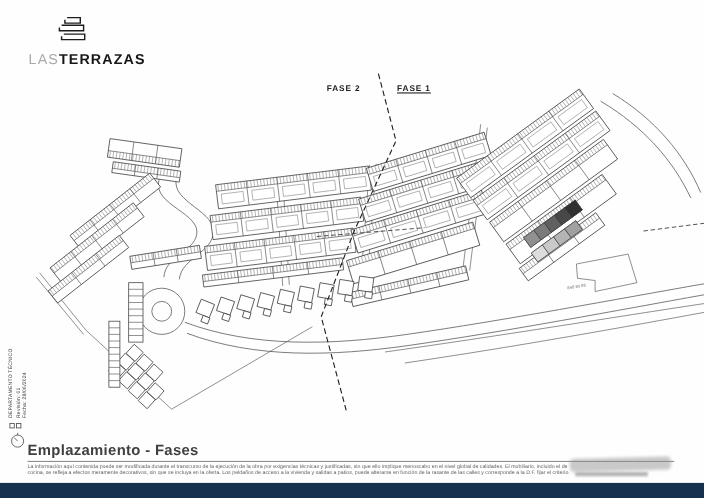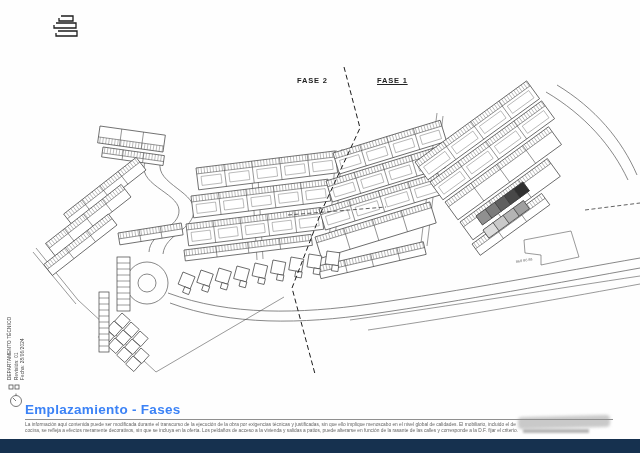--- a/index.html
+++ b/index.html
@@ -4,37 +4,37 @@
 <style>
   html,body{margin:0;padding:0;background:#888;}
   #page{position:relative;width:640px;height:453px;background:#fefefe;overflow:hidden;
         font-family:"Liberation Sans",sans-serif;}
   
   #logo{position:absolute;left:26px;top:46px;font-size:13px;letter-spacing:1px;white-space:nowrap;}
   #logo .lt1{color:#a9a9a9;font-weight:300;}
   #logo .lt2{color:#161616;font-weight:700;}
   
   .fase{position:absolute;top:76px;font-size:7.5px;font-weight:700;color:#222;letter-spacing:.8px;}
-  #fase2{left:297px;} #fase1{left:377px;text-decoration:underline;}
+  #fase2{left:297px;} #fase1{left:361px;text-decoration:underline;}
   
   #plan{position:absolute;left:0;top:0;}
   .bld{fill:#ffffff;stroke:#404040;stroke-width:.7;}
   .ln{stroke:#4a4a4a;stroke-width:.55;}
   .hat{stroke:#5e5e5e;stroke-width:.4;}
   .inn{fill:none;stroke:#6f6f6f;stroke-width:.45;}
   .road{fill:none;stroke:#6a6a6a;stroke-width:.8;}
   .thin{fill:none;stroke:#555;stroke-width:.6;}
   .dash{fill:none;stroke:#1d1d1d;stroke-width:1;stroke-dasharray:5 3;}
   .dash2{fill:none;stroke:#3a3a3a;stroke-width:.8;stroke-dasharray:4 2.5;}
   
   .rot{position:absolute;transform-origin:0 0;transform:rotate(-90deg);
        font-size:4.6px;color:#3c3c3c;white-space:nowrap;letter-spacing:.2px;}
   
   #title{position:absolute;left:25px;top:402px;font-size:13.5px;font-weight:600;
-         color:#3b82f6;letter-spacing:.3px;}
+         color:#404040;letter-spacing:.3px;}
   #rule{position:absolute;left:25px;top:419px;width:588px;height:1px;background:#8f8f8f;}
   #disc{position:absolute;left:25px;top:422px;width:505px;font-size:4.8px;line-height:5.7px;
         color:#646464;}
   
   #wm{position:absolute;left:205px;top:398px;font-size:21px;color:rgba(120,120,120,.22);
       filter:blur(.5px);letter-spacing:2px;white-space:nowrap;}
   #wm .wp{font-family:"DejaVu Serif",serif;font-style:italic;font-size:25px;}
   .blob{position:absolute;background:#c9c9c9;filter:blur(1.6px);}
   #blob1{left:518px;top:416px;width:92px;height:12px;border-radius:4px;transform:rotate(-1.5deg);}
   #blob2{left:523px;top:429px;width:66px;height:4px;background:#b5b5b5;filter:blur(.8px);}
@@ -1100,20 +1100,21 @@
 
     <g fill="none" stroke="#555" stroke-width="0.8">
       <circle cx="16" cy="401" r="5.5"></circle>
       <line x1="16" y1="393.5" x2="16" y2="395.5"></line>
       <line x1="16" y1="401" x2="13" y2="398"></line>
       <rect x="9" y="385" width="4" height="4"></rect>
       <rect x="15" y="385" width="4" height="4"></rect>
     </g>
   </svg>
 
+  <div id="logo"><span class="lt1">LAS</span><span class="lt2">TERRAZAS</span></div>
 
   <div id="fase2" class="fase">FASE 2</div>
   <div id="fase1" class="fase">FASE 1</div>
 
   <span class="rot" style="left:7px;top:380px;">DEPARTAMENTO TÉCNICO</span>
   <span class="rot" style="left:13.5px;top:380px;">Revisión:   01</span>
   <span class="rot" style="left:20px;top:380px;">Fecha:   28/06/2024</span>
 
   <div id="blob1" class="blob"></div>
   <div id="blob2" class="blob"></div>

